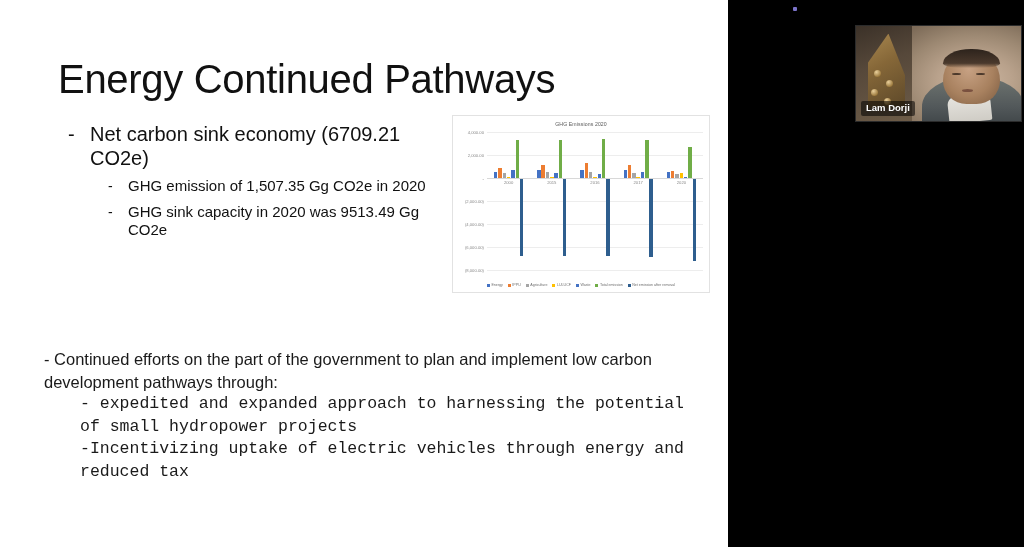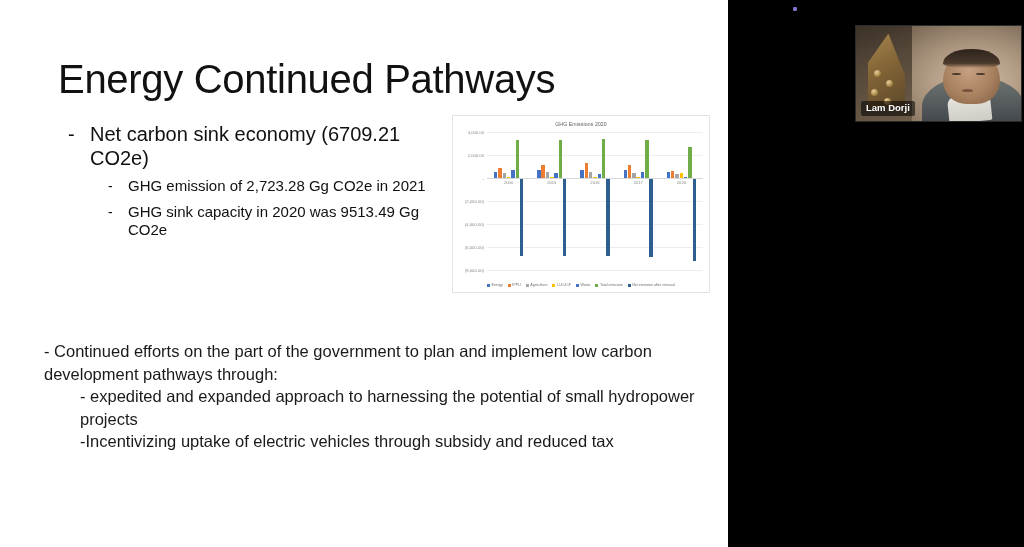--- a/index.html
+++ b/index.html
@@ -94,27 +94,28 @@
     top: 322px;
     width: 665px;
   }
   .para {
     font-size: 16.5px;
     line-height: 22.5px;
     color: #1a1a1a;
     margin: 0;
   }
   .para.gap {
-    margin-top: 18px;
+    margin-top: 26px;
   }
   .sub-para {
     font-size: 16.5px;
     line-height: 22.5px;
     color: #1a1a1a;
     margin: 0 0 0 36px;
+    font-family: Liberation Mono, monospace;
   }
 
   
   #chart-frame {
     position: absolute;
     left: 452px;
     top: 115px;
     width: 258px;
     height: 178px;
     background: #ffffff;
@@ -322,21 +323,21 @@
 
     <div id="body-col">
 
       <div class="lvl1">
         <span class="dash">-</span>
         <span>Net carbon sink economy (6709.21 CO2e)</span>
       </div>
 
       <div class="lvl2">
         <span class="dash">-</span>
-        <span>GHG emission of 2,723.28 Gg CO2e in 2021</span>
+        <span>GHG emission of 1,507.35 Gg CO2e in 2020</span>
       </div>
 
       <div class="lvl2">
         <span class="dash">-</span>
         <span>GHG sink capacity in 2020 was 9513.49 Gg CO2e</span>
       </div>
     </div>
 
     <div id="chart-frame">
       <div id="chart-title">GHG Emissions 2020</div>
@@ -425,21 +426,21 @@
           <span class="legend-item">
             <span class="legend-swatch" style="background: rgb(46, 94, 142);"></span>
             <span>Net emission after removal</span>
           </span>
         </div>
     </div>
 
     <div id="bottom-col">
       <p class="para gap">- Continued efforts on the part of the government to plan and implement low carbon development pathways through:</p>
       <p class="sub-para">- expedited and expanded approach to harnessing the potential of small hydropower projects</p>
-      <p class="sub-para">-Incentivizing uptake of electric vehicles through subsidy and reduced tax</p>
+      <p class="sub-para">-Incentivizing uptake of electric vehicles through energy and reduced tax</p>
     </div>
 
   </div>
 
   <div id="video-tile">
     <div id="video-bg"></div>
     <div id="wall-left"></div>
     <div id="shrine"></div>
     <div class="shrine-dot" style="left:11%;top:46%;"></div>
     <div class="shrine-dot" style="left:18%;top:57%;"></div>

